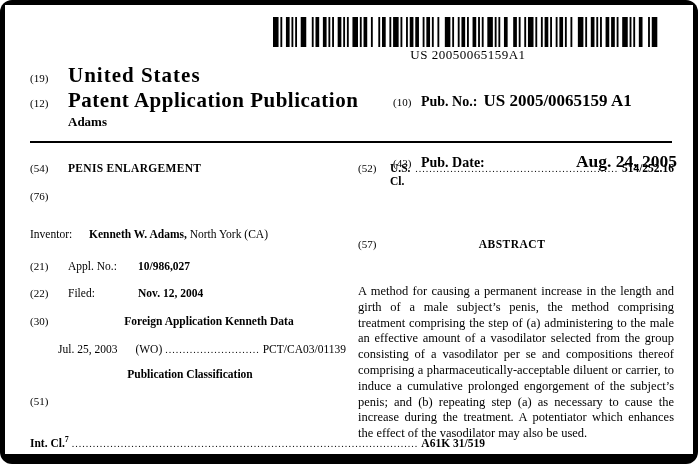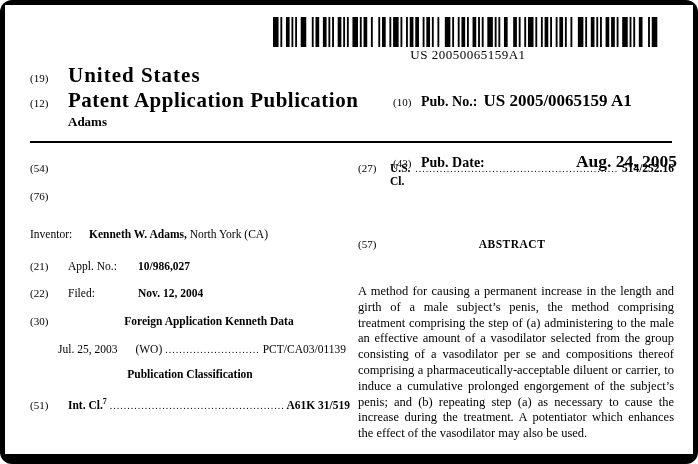--- a/index.html
+++ b/index.html
@@ -61,21 +61,21 @@
   .kv { display:flex; }
   .kv-label { flex:0 0 70px; }
 
   .foreign-row { margin-top:15px; }
   .center-bold { font-weight:bold; text-align:center; }
 
   .wo-row { margin-top:15px; display:flex; align-items:baseline; padding-left:28px; padding-right:4px; }
   .wo-date { margin-right:18px; white-space:nowrap; }
   .wo-office { white-space:nowrap; }
   .pubclass-row { margin-top:12px; }
-  .intcl-row { margin-top:14px; }
+  .intcl-row { margin-top:14px;flex-direction:column; }
 
   .leader { flex:1 1 auto; overflow:hidden; white-space:nowrap; margin:0 3px; }
   .leader::after { content:"..................................................................................................."; letter-spacing:1px; font-size:10px; }
 
   .line-flex { display:flex; align-items:baseline; }
   .val { white-space:nowrap; }
 
   .uscl-row { margin-top:9px; }
   .abstract-head-row { margin-top:50px; }
   .abstract-title { font-weight:bold; text-align:center; letter-spacing:0.5px; padding-right:40px; }
@@ -191,20 +191,21 @@
         <span class="pub-date-val">Aug. 24, 2005</span>
       </div>
     </div>
 
     <div class="hdr-rule"></div>
 
     <div class="col col-left">
 
       <div class="row title-row">
         <span class="rcode">(54)</span>
+        <span class="rbody title-text">PENIS ENLARGEMENT</span>
       </div>
 
       <div class="row inventor-row">
         <span class="rcode">(76)</span>
         <span class="rbody">
           <span class="inventor-label">Inventor:</span>
           <span class="b">Kenneth W. Adams,</span>
           <span>North York (CA)</span>
         </span>
       </div>
@@ -248,21 +249,21 @@
           </span>
           <span class="leader"></span>
           <span class="val b">A61K  31/519</span>
         </span>
       </div>
     </div>
 
     <div class="col col-right">
 
       <div class="row uscl-row">
-        <span class="rcode-sm">(27)</span>
+        <span class="rcode-sm">(52)</span>
         <span class="rbody line-flex">
           <span class="b">U.S. Cl.</span>
           <span class="leader"></span>
           <span class="val b">514/252.16</span>
         </span>
       </div>
 
       <div class="row abstract-head-row">
         <span class="rcode-sm">(57)</span>
         <span class="rbody abstract-title">ABSTRACT</span>

